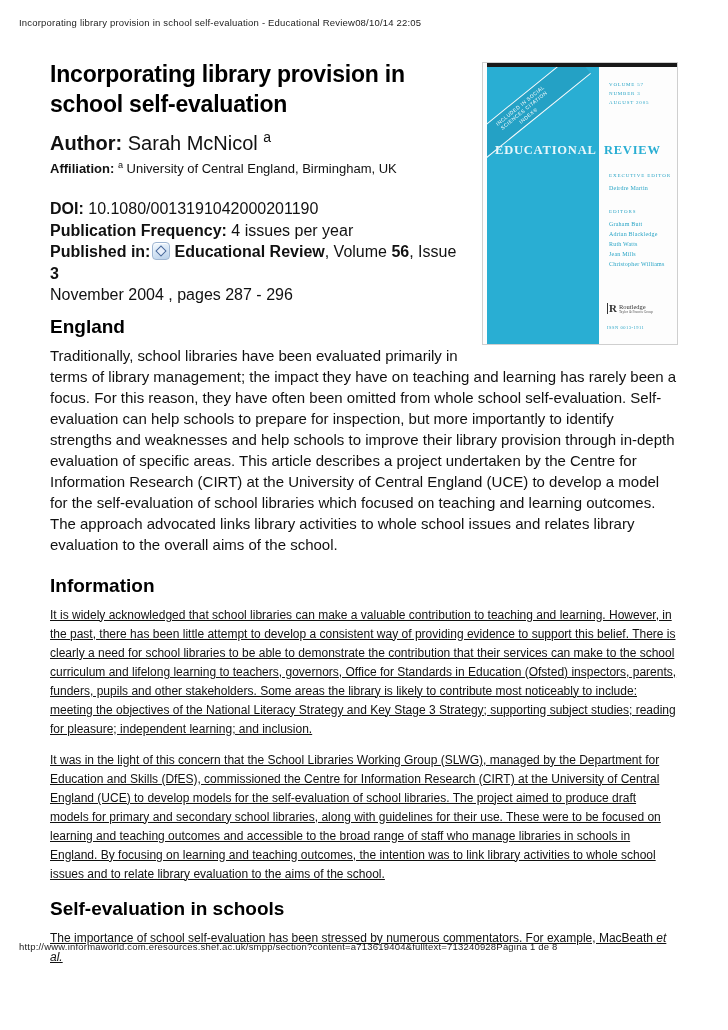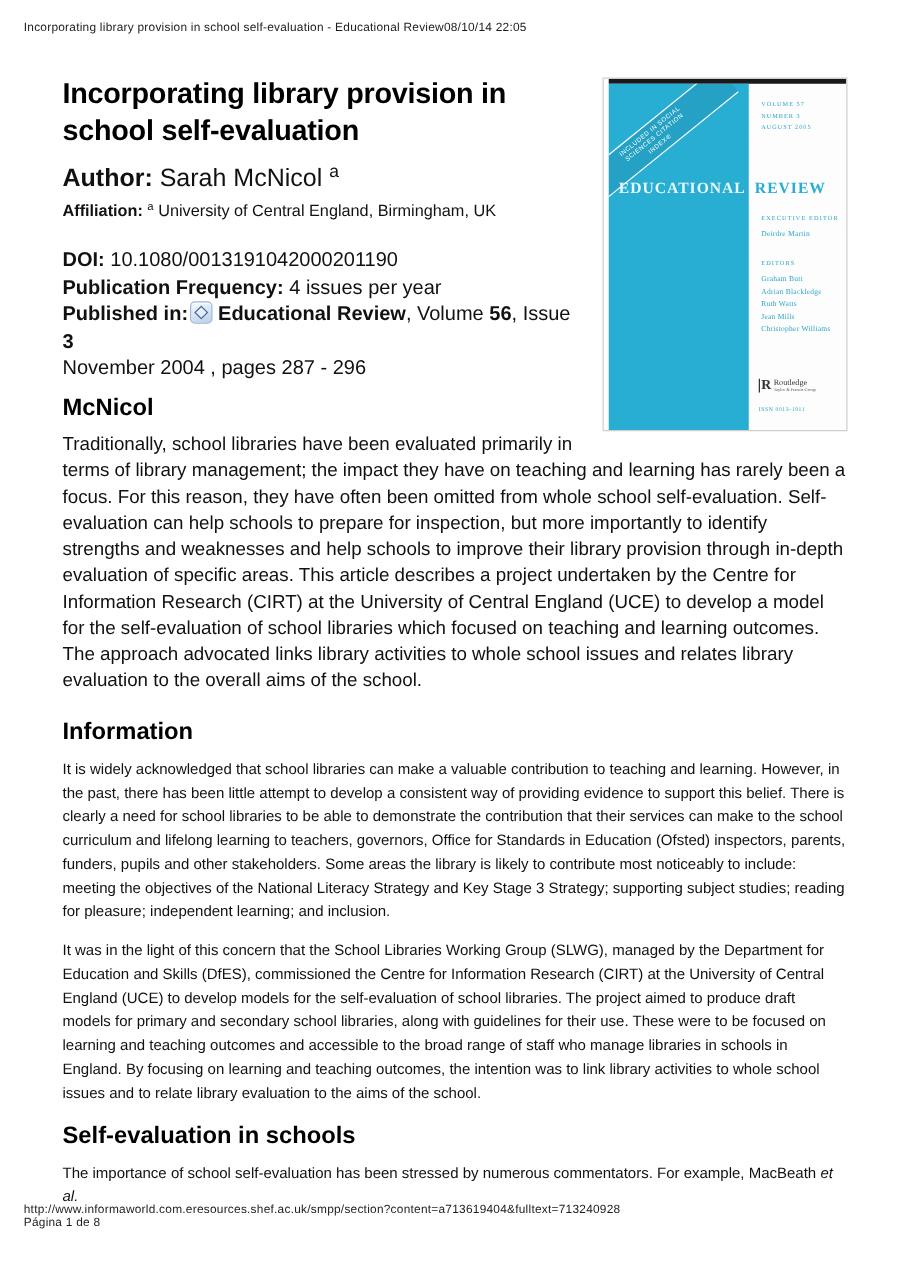--- a/index.html
+++ b/index.html
@@ -10,21 +10,21 @@
     overflow:hidden;
   }
 
   
   .print-bar {
     position:absolute; left:19px; right:18px;
     display:flex; justify-content:flex-start;
     font-size:9.5px; color:#1c1c1c; letter-spacing:0.2px;
   }
   .print-bar.top { top:17px; }
-  .print-bar.bottom { top:962px;flex-direction:column; }
+  .print-bar.bottom { top:941px; }
 
   
   .content { position:absolute; top:55px; left:50px; width:628px; }
 
   h1.article-title {
     font-size:23px; line-height:30px; font-weight:bold;
     margin:4px 0 13px; color:#000; letter-spacing:-0.2px;
   }
   .author-line { font-size:20px; margin:0 0 6px; }
   .author-line b, .pub-line b { font-weight:bold; }
@@ -32,21 +32,21 @@
   sup.fn { font-size:70%; vertical-align:super; line-height:0; }
 
   .pub-block { margin-top:22px; font-size:16px; line-height:21.5px; }
 
   h2.sec { font-size:19px; line-height:25px; font-weight:bold; color:#000; }
   h2.abstract-h { margin:8px 0 6px; }
   h2.intro-h { margin:18px 0 2px; }
   h2.selfeval-h { margin:12px 0 2px; }
 
   p.abstract-text { font-size:15px; line-height:21px; margin:6px 0 0; }
-  p.body-para { font-size:12px; line-height:19px; margin:8px 0 0; }
+  p.body-para { font-size:12px; line-height:19px; margin:8px 0 0;text-decoration:underline; }
   p.body-para + p.body-para { margin-top:12px; }
   p.body-para i { font-style:italic; }
 
   
   .pub-icon {
     display:inline-block; width:16px; height:16px; border-radius:4px;
     background:linear-gradient(160deg,#f8fcff 0%,#d8e7f6 45%,#b9d0e9 100%);
     border:1px solid #9fb6d2; box-shadow:inset 0 1px 1px #ffffff;
     vertical-align:-3px; margin:0 4px 0 2px; position:relative;
   }
@@ -164,21 +164,21 @@
     </div>
     <div class="pub-line">
       <b>Publication Frequency:</b><span> 4 issues per year</span>
     </div>
     <div class="pub-line">
       <b>Published in:</b><span class="pub-icon"><span class="diamond"></span></span><b>Educational Review</b><span>, Volume </span><b>56</b><span>, Issue </span><b>3</b>
     </div>
     <div class="pub-line">November 2004 , pages 287 - 296</div>
   </div>
 
-  <h2 class="sec abstract-h">McNicol</h2>
+  <h2 class="sec abstract-h">England</h2>
   <p class="abstract-text">Traditionally, school libraries have been evaluated primarily in terms of library management; the impact they have on teaching and learning has rarely been a focus. For this reason, they have often been omitted from whole school self-evaluation. Self-evaluation can help schools to prepare for inspection, but more importantly to identify strengths and weaknesses and help schools to improve their library provision through in-depth evaluation of specific areas. This article describes a project undertaken by the Centre for Information Research (CIRT) at the University of Central England (UCE) to develop a model for the self-evaluation of school libraries which focused on teaching and learning outcomes. The approach advocated links library activities to whole school issues and relates library evaluation to the overall aims of the school.</p>
 
   <h2 class="sec intro-h">Information</h2>
   <p class="body-para">It is widely acknowledged that school libraries can make a valuable contribution to teaching and learning. However, in the past, there has been little attempt to develop a consistent way of providing evidence to support this belief. There is clearly a need for school libraries to be able to demonstrate the contribution that their services can make to the school curriculum and lifelong learning to teachers, governors, Office for Standards in Education (Ofsted) inspectors, parents, funders, pupils and other stakeholders. Some areas the library is likely to contribute most noticeably to include: meeting the objectives of the National Literacy Strategy and Key Stage 3 Strategy; supporting subject studies; reading for pleasure; independent learning; and inclusion.</p>
   <p class="body-para">It was in the light of this concern that the School Libraries Working Group (SLWG), managed by the Department for Education and Skills (DfES), commissioned the Centre for Information Research (CIRT) at the University of Central England (UCE) to develop models for the self-evaluation of school libraries. The project aimed to produce draft models for primary and secondary school libraries, along with guidelines for their use. These were to be focused on learning and teaching outcomes and accessible to the broad range of staff who manage libraries in schools in England. By focusing on learning and teaching outcomes, the intention was to link library activities to whole school issues and to relate library evaluation to the aims of the school.</p>
 
   <h2 class="sec selfeval-h">Self-evaluation in schools</h2>
   <p class="body-para">
     <span>The importance of school self-evaluation has been stressed by numerous commentators. For example, MacBeath </span><i>et al.</i>
   </p>

